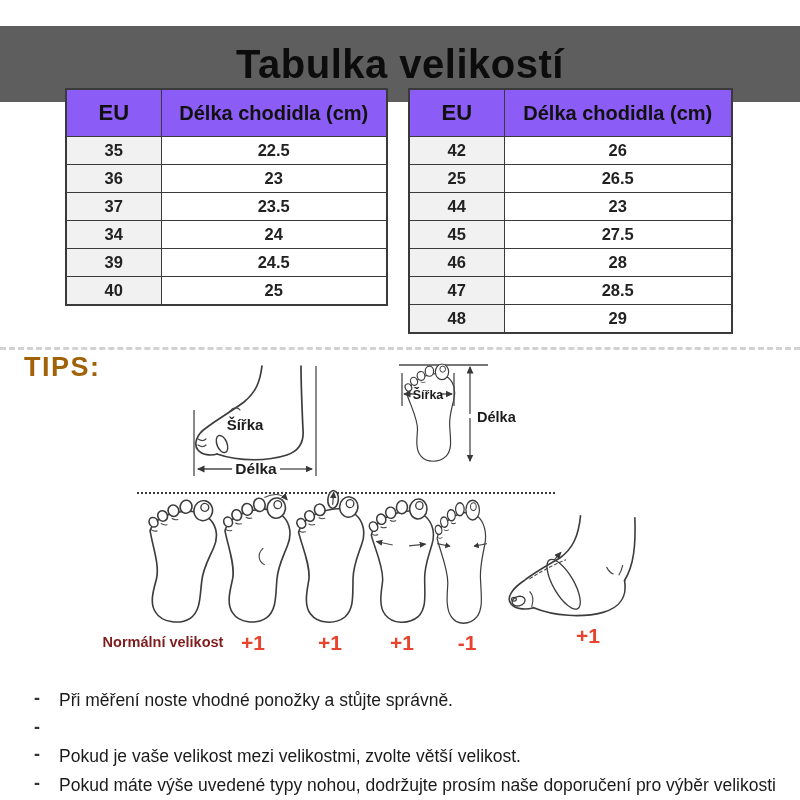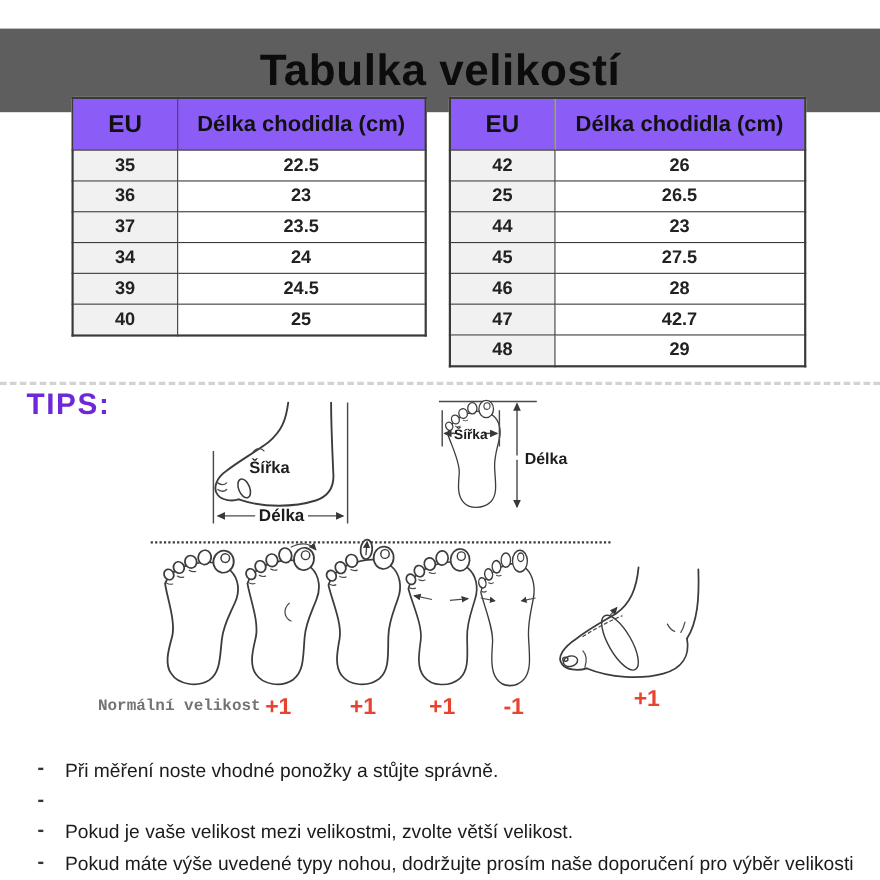--- a/index.html
+++ b/index.html
@@ -26,36 +26,36 @@
   col.c1col{width:95px;}
 
   
   .dash-divider{position:absolute;left:0;top:347px;width:800px;height:0;
                 border-top:3px dashed #d2d2d2;}
   .dot-baseline{position:absolute;left:137px;top:492px;width:418px;height:0;
                 border-top:2.5px dotted #3a3a3a;}
 
   
   .tips-label{position:absolute;left:24px;top:352px;font-size:27px;font-weight:700;
-              color:#6d28d9;letter-spacing:1.5px;}
+              color:#a16207;letter-spacing:1.5px;}
 
   
   .diag{position:absolute;}
   svg{overflow:visible;display:block;}
   svg .ln{fill:none;stroke:#3c3c3c;stroke-width:1.7;stroke-linecap:round;}
   svg .thin{fill:none;stroke:#4a4a4a;stroke-width:1.2;stroke-linecap:round;}
   svg .dim{fill:none;stroke:#4a4a4a;stroke-width:1.3;}
   svg .wfill{fill:#fff;stroke:#3c3c3c;stroke-width:1.7;}
   svg .nofill{fill:none;stroke:#3c3c3c;stroke-width:1.4;}
   svg text{font-family:"Liberation Sans",sans-serif;font-weight:700;fill:#1c1c1c;}
 
   .foot{position:absolute;}
   .foot-label{position:absolute;transform:translateX(-50%);white-space:nowrap;
               font-weight:700;text-align:center;}
-  .foot-label.normal{font-size:14.5px;color:#737373;font-family:Liberation Mono, monospace;}
+  .foot-label.normal{font-size:14.5px;color:#7f1d1d;}
   .foot-label.adj{font-size:21px;color:#e8432e;}
 
   
   .notes{position:absolute;left:34px;top:690px;width:750px;}
   .note{display:flex;gap:15px;margin-bottom:8px;font-size:17.5px;line-height:21px;color:#1b1b1b;}
   .note .dash{font-weight:700;color:#333;flex:0 0 10px;margin-top:-2px;font-size:18px;}
 </style>
 </head>
 <body>
 
@@ -144,21 +144,21 @@
     <tr>
           <td class="c1">45</td>
           <td class="c2">27.5</td>
         </tr>
     <tr>
           <td class="c1">46</td>
           <td class="c2">28</td>
         </tr>
     <tr>
           <td class="c1">47</td>
-          <td class="c2">42.7</td>
+          <td class="c2">28.5</td>
         </tr>
     <tr>
           <td class="c1">48</td>
           <td class="c2">29</td>
         </tr>
   </tbody>
     </table>
 
   <div class="dash-divider"></div>
 

